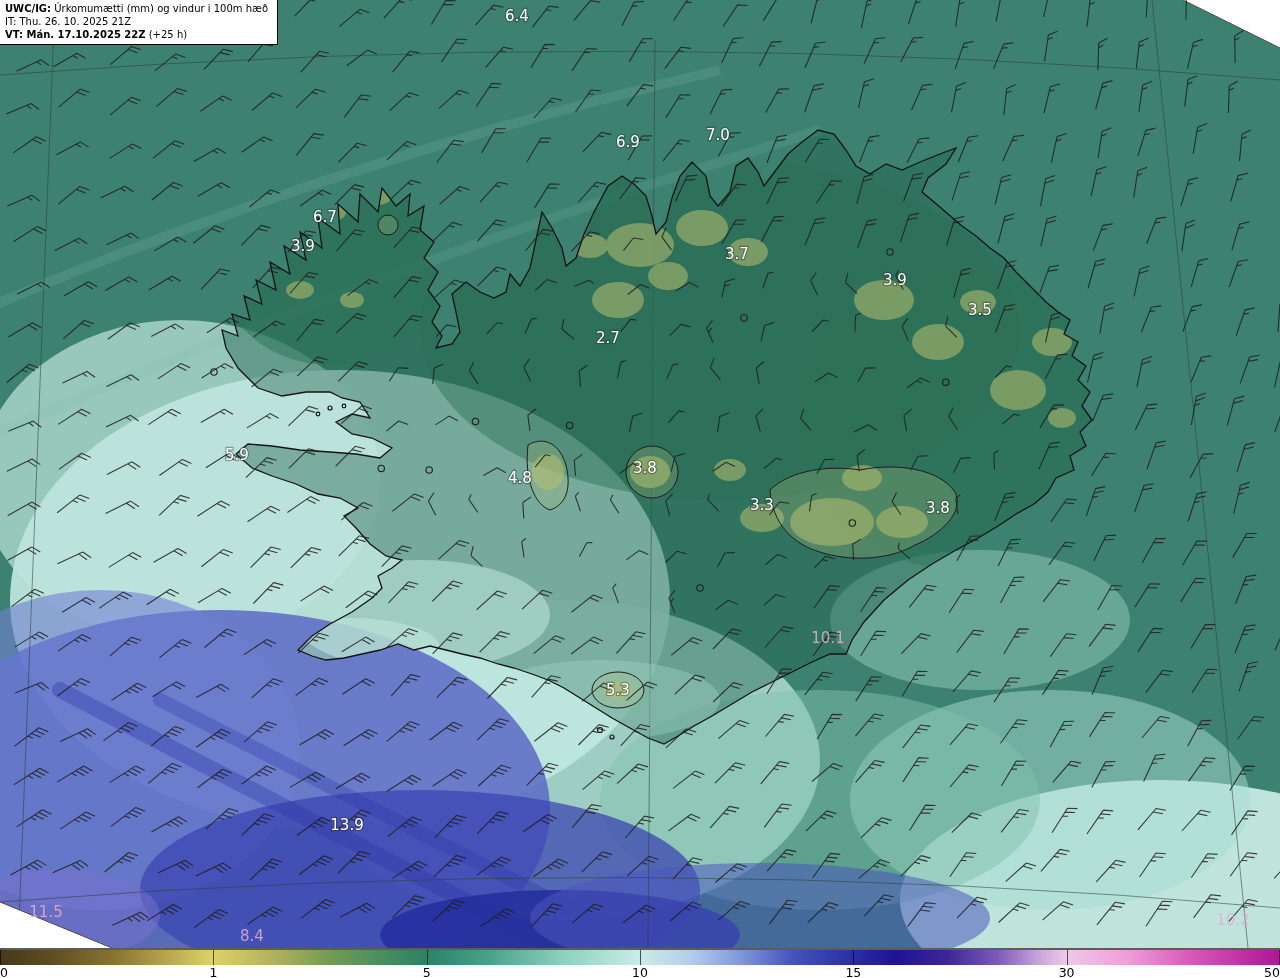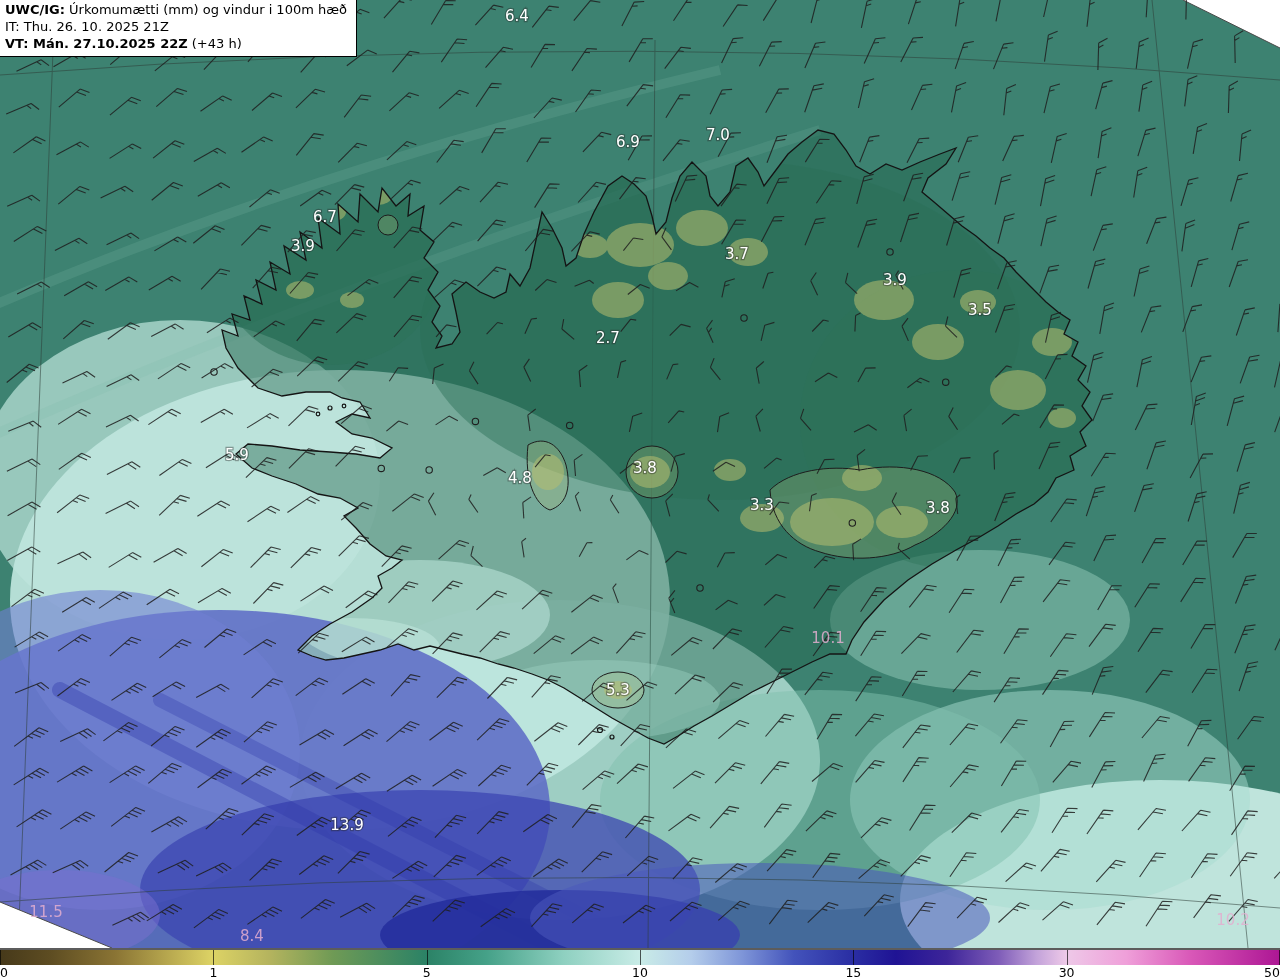--- a/index.html
+++ b/index.html
@@ -3,21 +3,21 @@
 <meta charset="utf-8">
 <style>
   html,body{margin:0;padding:0;background:#ffffff;}
   .screen{position:relative;width:1280px;height:978px;overflow:hidden;
           font-family:"DejaVu Sans","Liberation Sans",sans-serif;background:#ffffff;}
   .map-wrap{position:absolute;left:0;top:0;width:1280px;height:948px;}
   svg{display:block;}
   
   .title-box{position:absolute;left:0;top:0;background:#ffffff;border:1px solid #000;
              border-left:none;border-top:none;padding:2px 9px 3px 5px;z-index:30;
-             font-size:13px;line-height:1.3;color:#000;white-space:nowrap;}
+             font-size:10px;line-height:1.3;color:#000;white-space:nowrap;}
   .title-box b{font-weight:bold;}
   
   .colorbar{position:absolute;left:0;bottom:0;width:1280px;height:30px;background:#ffffff;z-index:20;}
   .cb-topline{position:absolute;left:0;top:0;width:100%;height:2px;background:#5c5c5c;}
   .cb-grad{position:absolute;left:0;top:2px;width:100%;height:15px;}
   .cb-tick{position:absolute;top:2px;width:1px;height:15px;background:rgba(0,0,0,0.65);}
   .cb-label{position:absolute;top:17px;font-size:12.5px;color:#000;}
 </style>
 </head>
 <body>
@@ -158,21 +158,21 @@
           <text x="46" y="917" text-anchor="middle" font-size="15" font-family="&quot;DejaVu Sans&quot;, sans-serif" fill="#e3aed0" opacity="0.85">11.5</text>
           <text x="252" y="941" text-anchor="middle" font-size="15" font-family="&quot;DejaVu Sans&quot;, sans-serif" fill="#e3aed0" opacity="0.85">8.4</text>
           <text x="1233" y="925" text-anchor="middle" font-size="15" font-family="&quot;DejaVu Sans&quot;, sans-serif" fill="#e3aed0" opacity="0.85">10.2</text>
         </g>
     </svg>
   </div>
 
   <div class="title-box">
     <div><b>UWC/IG:</b><span> Úrkomumætti (mm) og vindur i 100m hæð</span></div>
     <div><span>IT: Thu. 26. 10. 2025 21Z</span></div>
-    <div><b>VT: Mán. 27.10.2025 22Z</b><span> (+43 h)</span></div>
+    <div><b>VT: Mán. 17.10.2025 22Z</b><span> (+25 h)</span></div>
   </div>
 
   <div class="colorbar">
     <div class="cb-topline"></div>
     <div class="cb-grad" id="cb-grad" style="background: linear-gradient(to right, rgb(70, 57, 26) 0%, rgb(94, 77, 34) 4%, rgb(138, 116, 52) 9%, rgb(221, 211, 101) 16.6%, rgb(181, 180, 94) 21%, rgb(111, 154, 85) 26%, rgb(43, 130, 102) 33.3%, rgb(69, 161, 136) 38%, rgb(142, 208, 192) 44%, rgb(201, 236, 231) 50%, rgb(180, 205, 235) 54%, rgb(126, 149, 216) 58%, rgb(67, 83, 187) 62%, rgb(42, 46, 163) 66.6%, rgb(31, 19, 148) 70%, rgb(61, 37, 153) 74%, rgb(126, 92, 184) 78%, rgb(195, 163, 218) 81%, rgb(238, 201, 232) 83.3%, rgb(239, 159, 217) 88%, rgb(217, 88, 184) 93%, rgb(173, 22, 148) 100%);"></div>
     <div id="cb-ticks">
         <div class="cb-tick" style="left: calc(0% + 0px);"></div>
         <div class="cb-label" style="left: 0%; transform: none;">0</div>
         <div class="cb-tick" style="left: calc(16.67% + 0px);"></div>
         <div class="cb-label" style="left: 16.67%; transform: translateX(-50%);">1</div>

